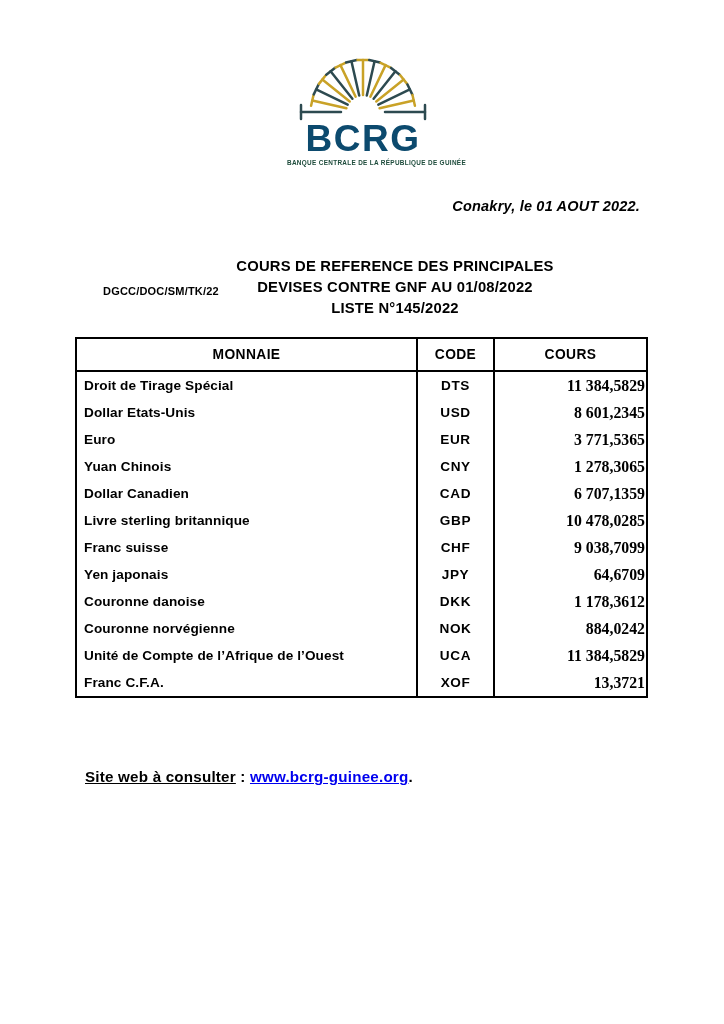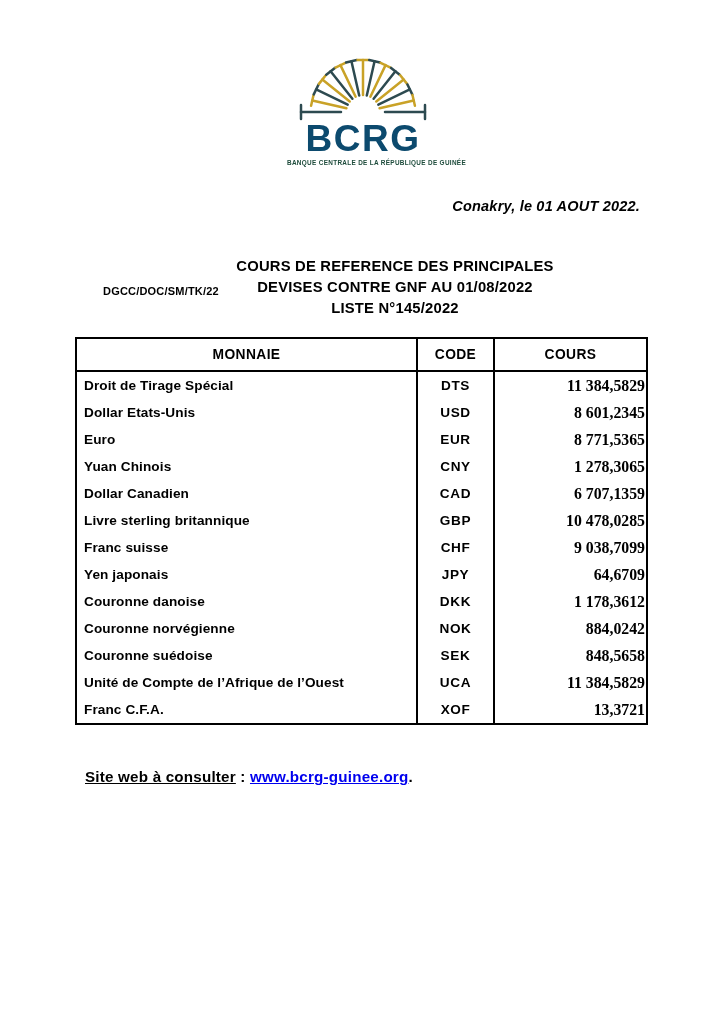--- a/index.html
+++ b/index.html
@@ -119,21 +119,21 @@
           <td class="cell-cours">11 384,5829</td>
         </tr>
         <tr>
           <td class="cell-monnaie">Dollar Etats-Unis</td>
           <td class="cell-code b-code">USD</td>
           <td class="cell-cours">8 601,2345</td>
         </tr>
         <tr>
           <td class="cell-monnaie">Euro</td>
           <td class="cell-code b-code">EUR</td>
-          <td class="cell-cours">8 771,5365</td>
+          <td class="cell-cours">3 771,5365</td>
         </tr>
         <tr>
           <td class="cell-monnaie">Yuan Chinois</td>
           <td class="cell-code b-code">CNY</td>
           <td class="cell-cours">1 278,3065</td>
         </tr>
         <tr>
           <td class="cell-monnaie">Dollar Canadien</td>
           <td class="cell-code b-code">CAD</td>
           <td class="cell-cours">6 707,1359</td>
@@ -157,25 +157,20 @@
           <td class="cell-monnaie">Couronne danoise</td>
           <td class="cell-code b-code">DKK</td>
           <td class="cell-cours">1 178,3612</td>
         </tr>
         <tr>
           <td class="cell-monnaie">Couronne norvégienne</td>
           <td class="cell-code b-code">NOK</td>
           <td class="cell-cours">884,0242</td>
         </tr>
         <tr>
-          <td class="cell-monnaie">Couronne suédoise</td>
-          <td class="cell-code b-code">SEK</td>
-          <td class="cell-cours">848,5658</td>
-        </tr>
-        <tr>
           <td class="cell-monnaie">Unité de Compte de l’Afrique de l’Ouest</td>
           <td class="cell-code b-code">UCA</td>
           <td class="cell-cours">11 384,5829</td>
         </tr>
         <tr>
           <td class="cell-monnaie">Franc C.F.A.</td>
           <td class="cell-code b-code">XOF</td>
           <td class="cell-cours">13,3721</td>
         </tr>
       </tbody>

